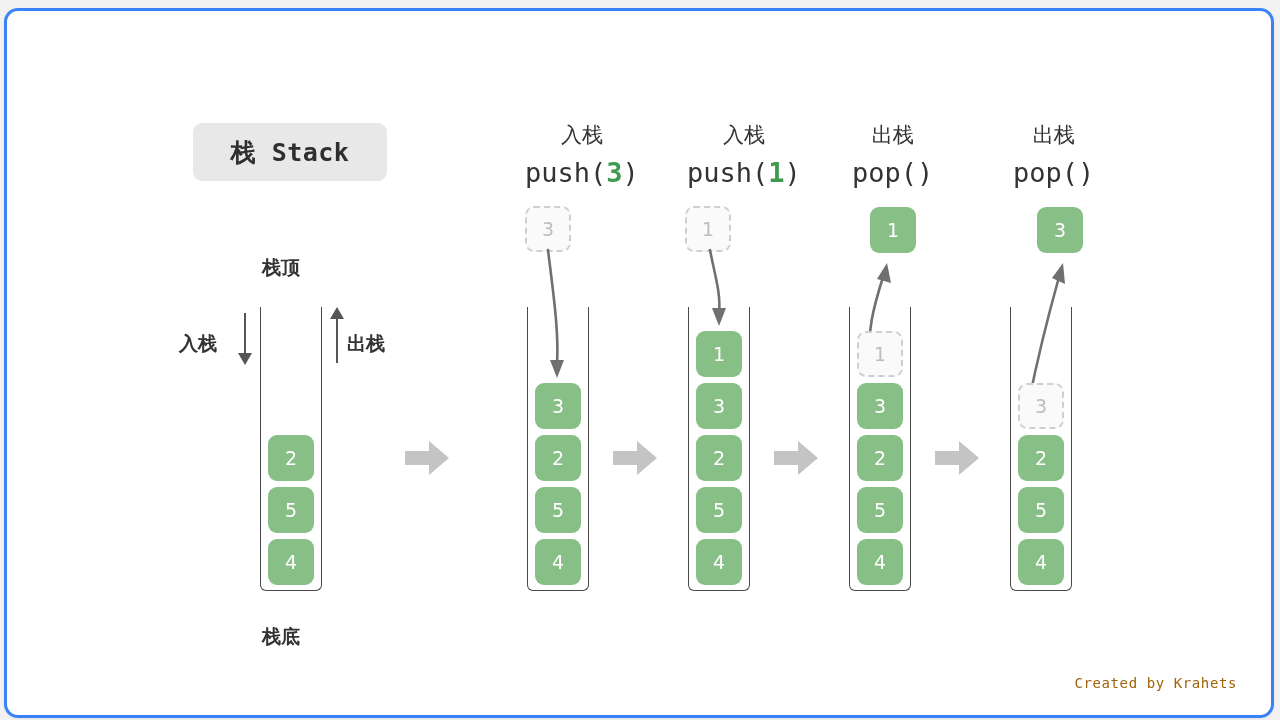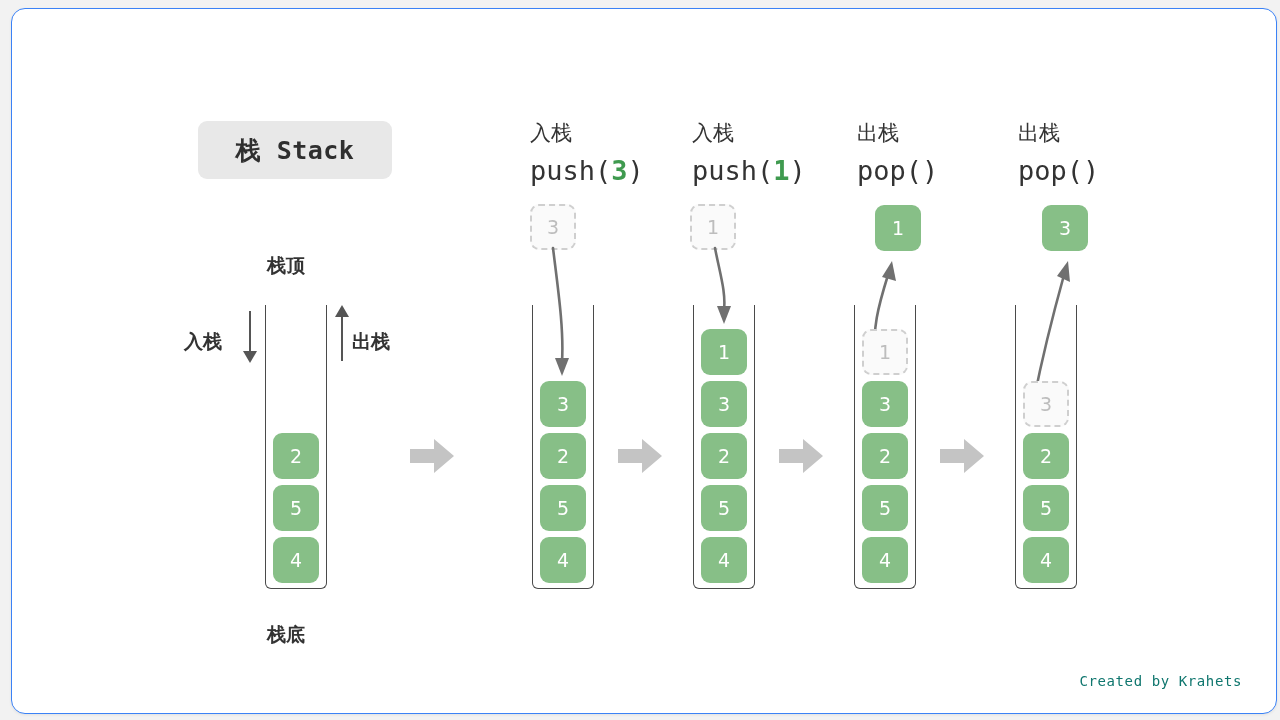--- a/index.html
+++ b/index.html
@@ -3,27 +3,28 @@
 <meta charset="utf-8">
 <style>
   html,body{margin:0;padding:0;}
   body{
     width:1280px;height:720px;
     background:#f2f2f2;
     font-family:"DejaVu Sans","Liberation Sans",sans-serif;
     overflow:hidden;
   }
   #card{
-    position:absolute;left:11px;top:8px;
+    position:absolute;left:4px;top:8px;
     width:1264px;height:704px;
     background:#ffffff;
-    border:1px solid #3b82f6;
+    border:3px solid #3b82f6;
     border-radius:14px;
     box-shadow:0 1px 3px rgba(0,0,0,.07);
     overflow:hidden;
+    text-align:center;
   }
   .abs{position:absolute;}
 
   
   #title-badge{
     left:186px;top:112px;width:194px;height:58px;
     background:#e8e8e8;border-radius:9px;
     display:flex;align-items:center;justify-content:center;
     font-family:"DejaVu Sans Mono","Liberation Mono",monospace;
     font-size:25px;font-weight:bold;color:#2f2f2f;
@@ -98,21 +99,21 @@
   }
   .col-head .arg{color:#3f9a4f;font-weight:bold;}
 
   
   .trans{width:44px;height:34px;}
 
   
   #watermark{
     right:34px;bottom:24px;
     font-family:"DejaVu Sans Mono","Liberation Mono",monospace;
-    font-size:14px;color:#0f766e;letter-spacing:.6px;
+    font-size:14px;color:#a16207;letter-spacing:.6px;
   }
 
   svg{overflow:visible;}
 </style>
 </head>
 <body>
 
 <div id="card" class="abs">
 
   <div id="title-badge" class="abs">栈 Stack</div>

